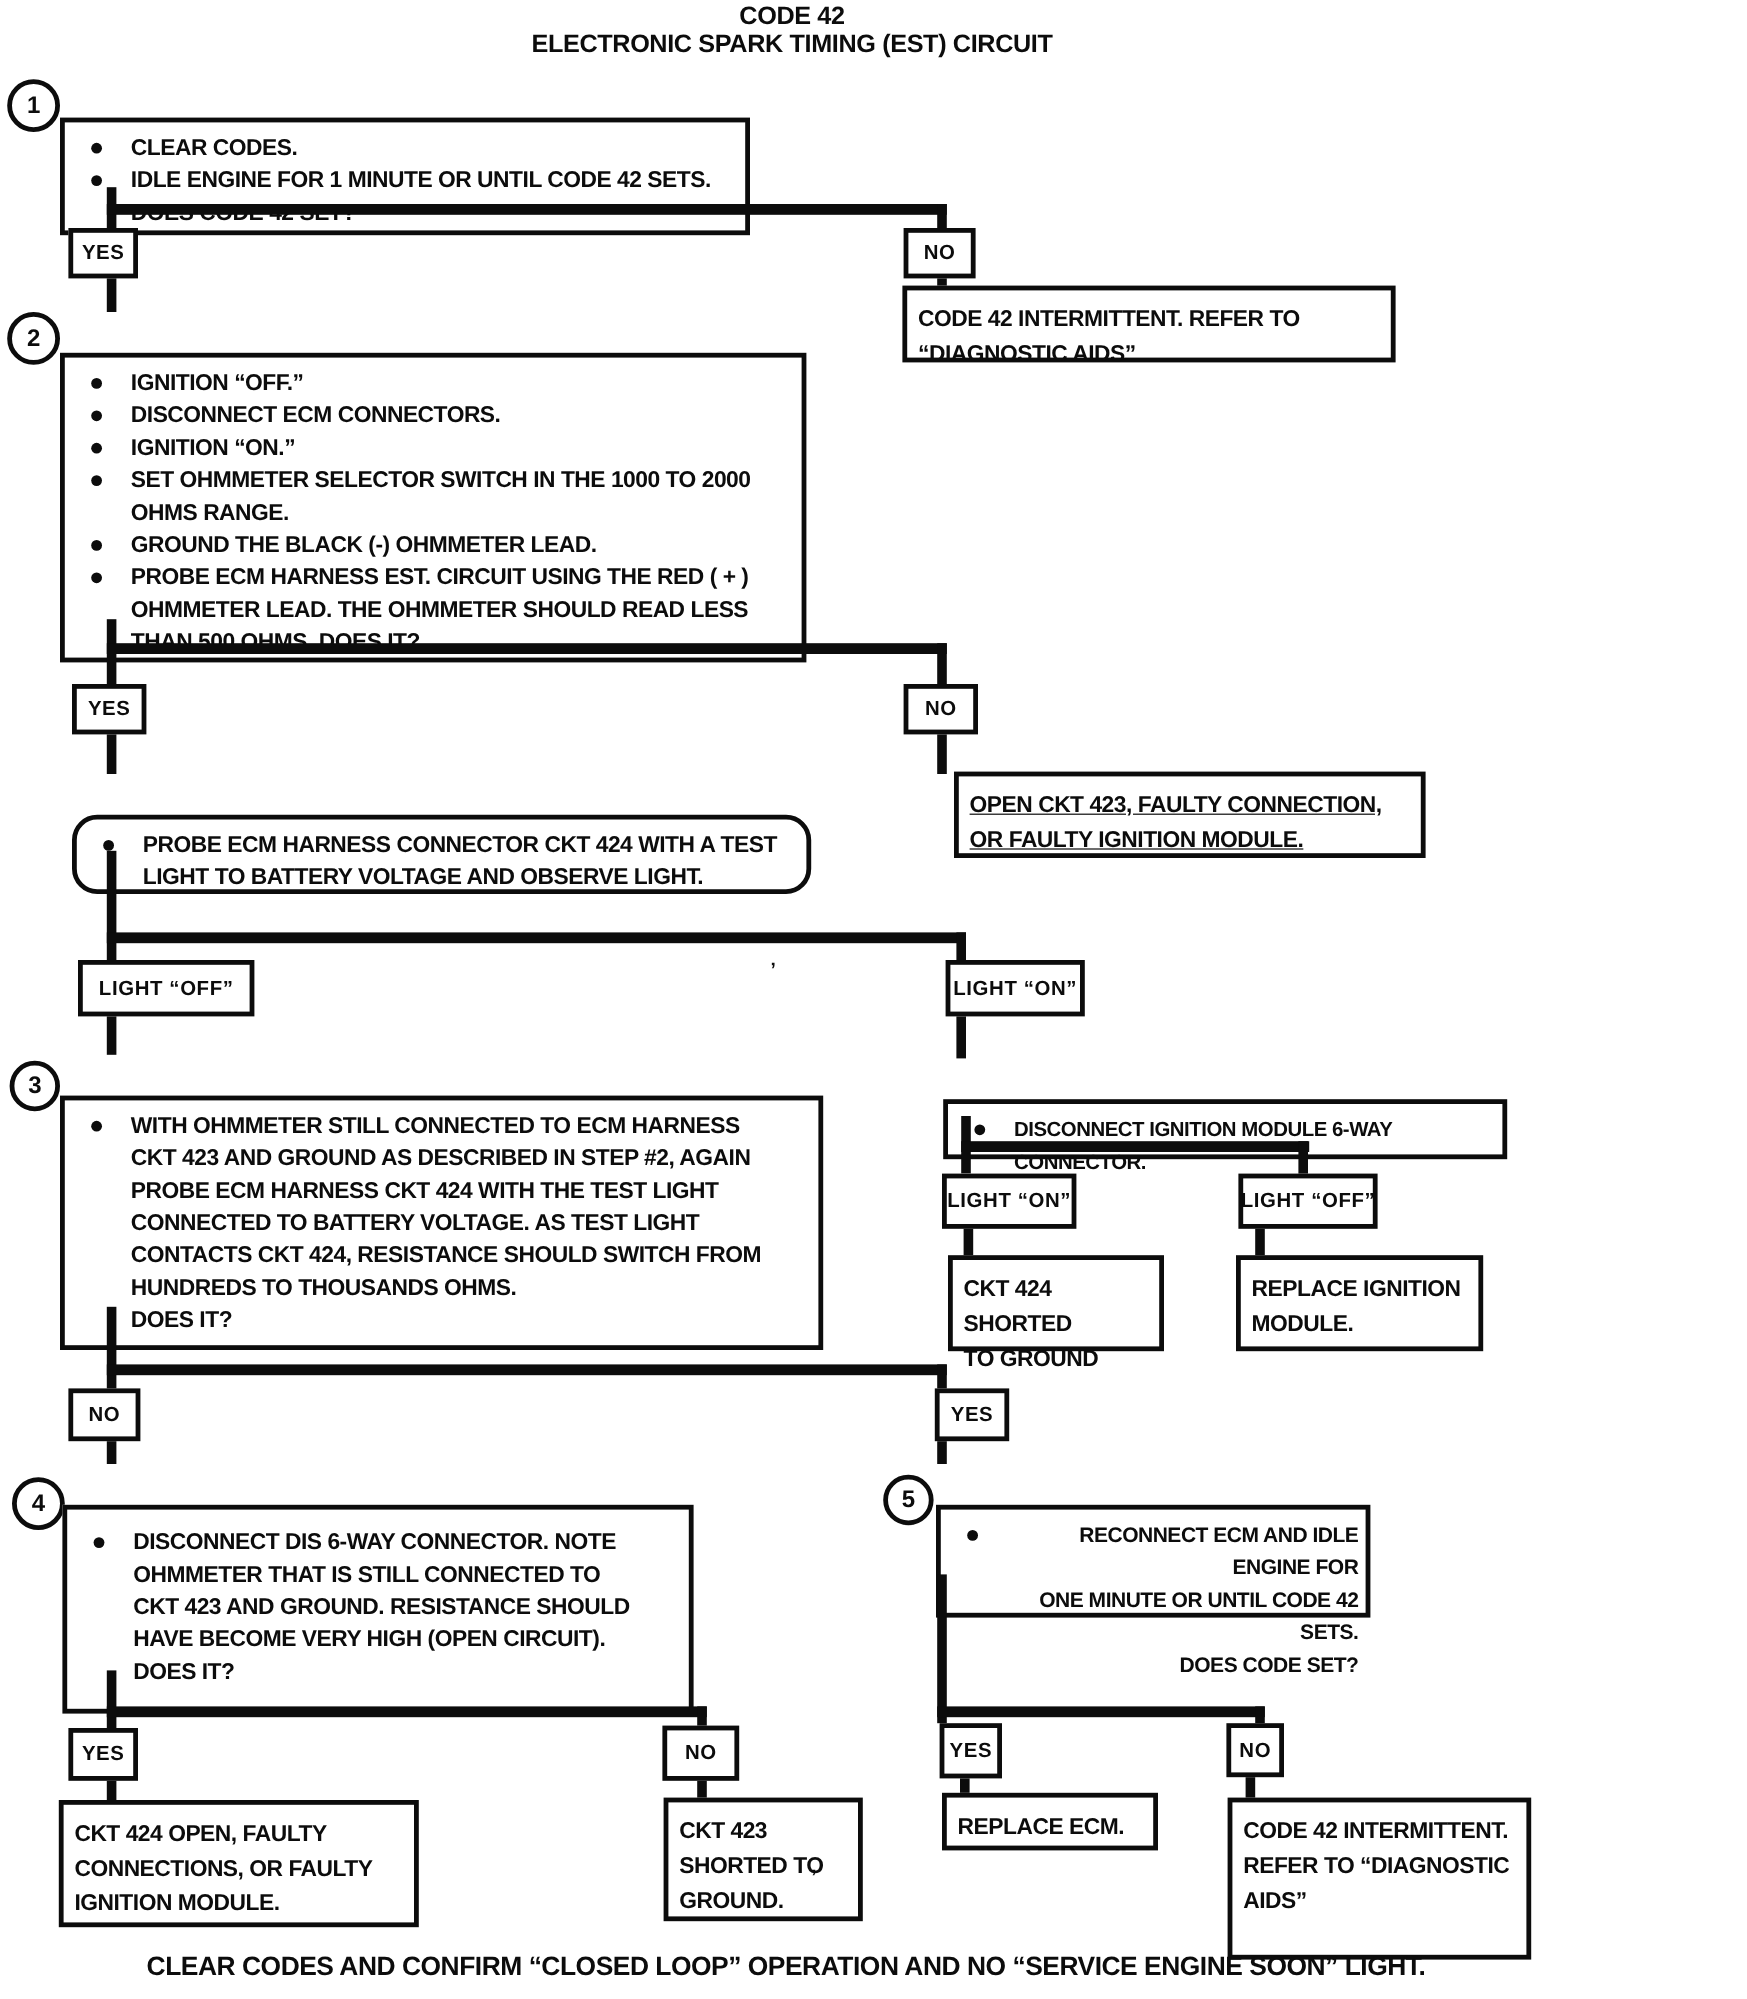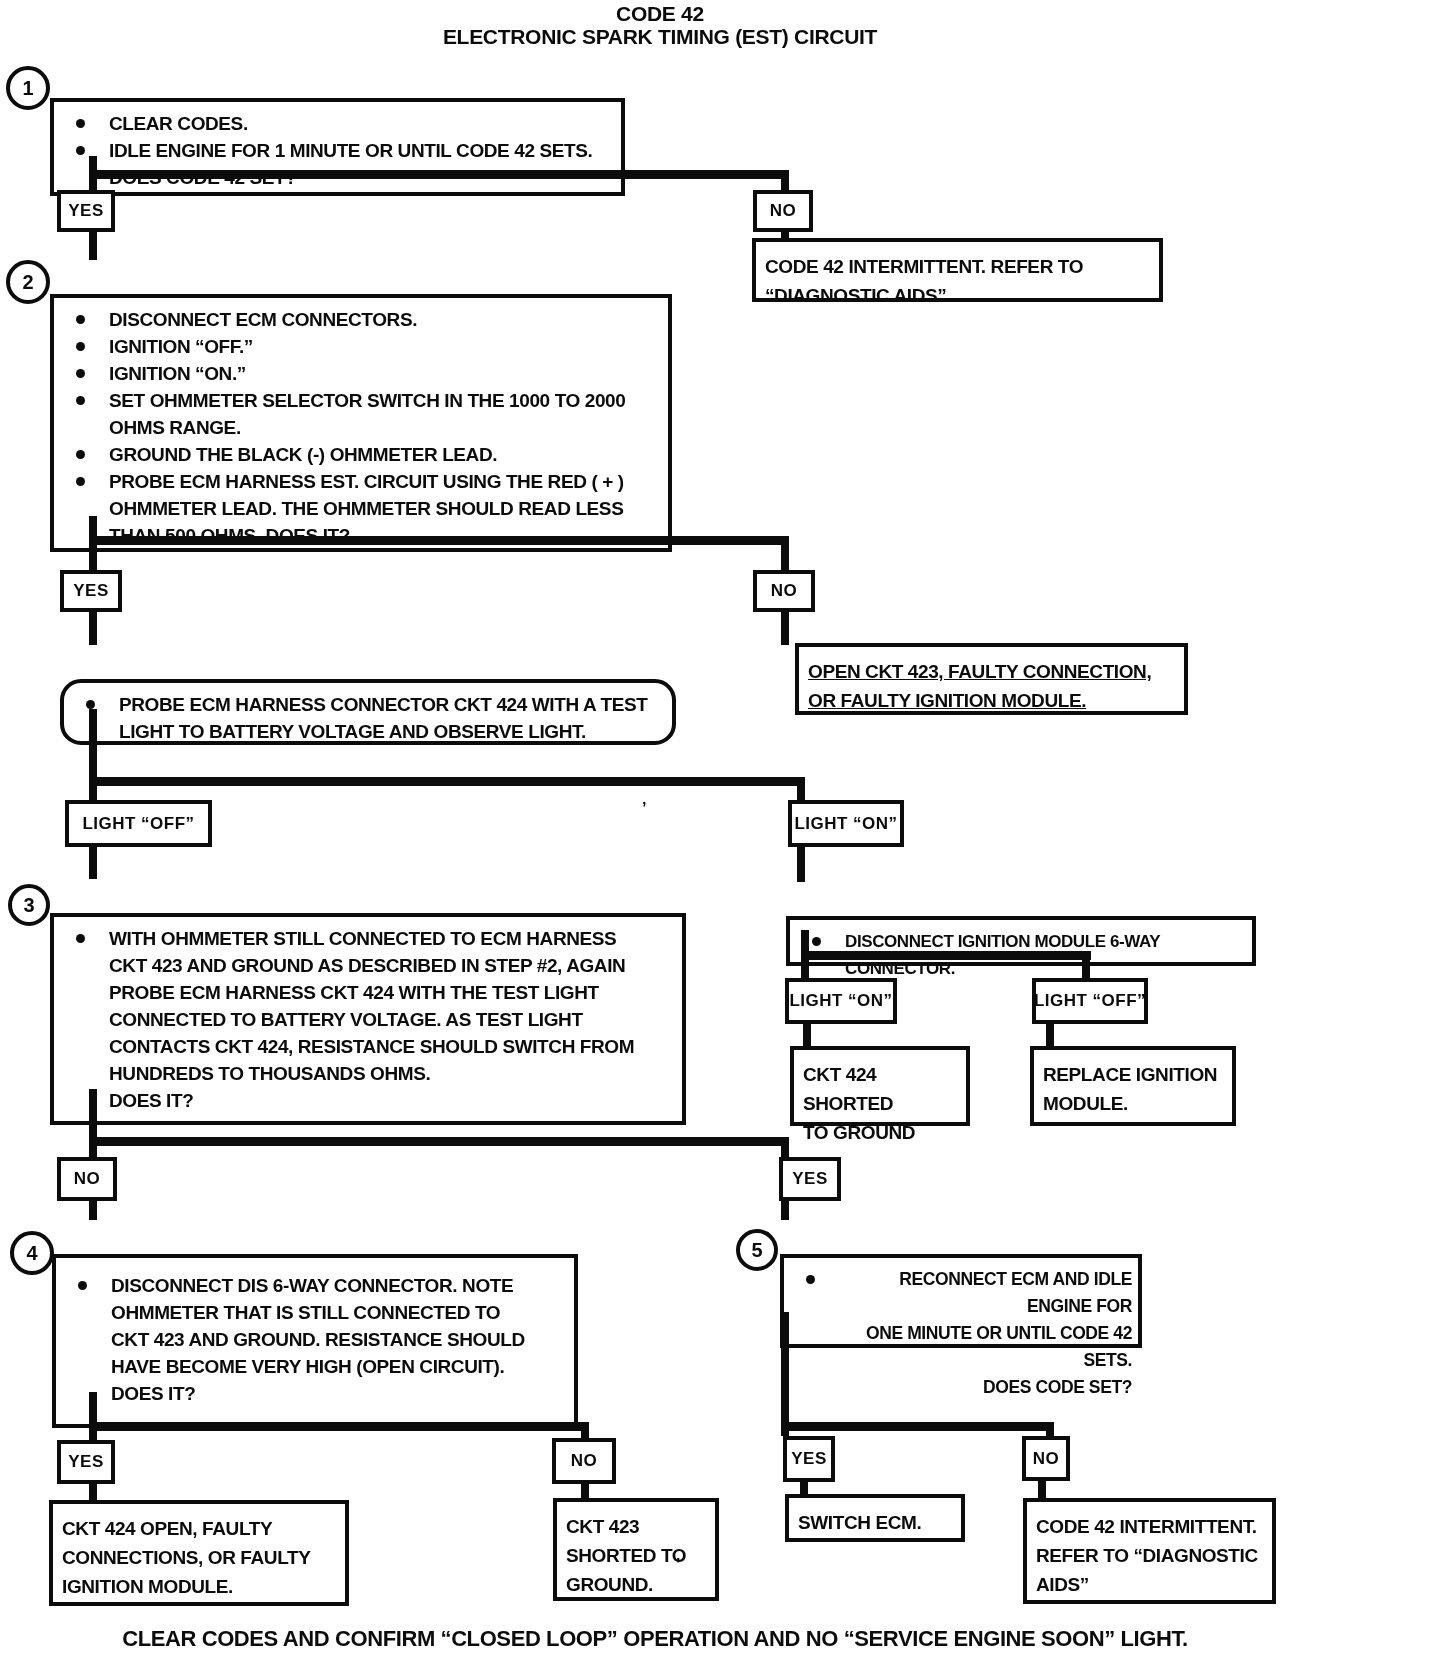--- a/index.html
+++ b/index.html
@@ -48,25 +48,25 @@
 <div class="v" style="left:89px;top:232px;width:8px;height:28px;"></div>
 <div class="v" style="left:781px;top:232px;width:8px;height:25px;"></div>
 
 <div class="out" style="left:752px;top:238px;width:411px;height:64px;">CODE 42 INTERMITTENT.  REFER TO
 “DIAGNOSTIC AIDS”</div>
 
 <div class="circle" style="left:6px;top:260px;width:44px;height:44px;">2</div>
 <div class="box" style="left:50px;top:258px;width:622px;height:258px;">
   <div class="brow">
       <span class="dot"></span>
+      <span class="btxt">IGNITION “OFF.”</span>
+    </div>
+  <div class="brow">
+      <span class="dot"></span>
       <span class="btxt">DISCONNECT ECM CONNECTORS.</span>
-    </div>
-  <div class="brow">
-      <span class="dot"></span>
-      <span class="btxt">IGNITION “OFF.”</span>
     </div>
   <div class="brow">
       <span class="dot"></span>
       <span class="btxt">IGNITION “ON.”</span>
     </div>
   <div class="brow">
       <span class="dot"></span>
       <span class="btxt">SET OHMMETER SELECTOR SWITCH IN THE 1000 TO 2000
 OHMS RANGE.</span>
     </div>
@@ -199,18 +199,18 @@
 <div class="v" style="left:800px;top:1482px;width:8px;height:14px;"></div>
 <div class="v" style="left:1038px;top:1481px;width:8px;height:19px;"></div>
 
 <div class="out" style="left:49px;top:1500px;width:300px;height:106px;">CKT 424 OPEN, FAULTY
 CONNECTIONS, OR FAULTY
 IGNITION MODULE.</div>
 <div class="out" style="left:553px;top:1498px;width:166px;height:103px;">CKT 423
 SHORTED TO
 GROUND.</div>
 <div class="artifact" style="left:676px;top:1556px;">’</div>
-<div class="out" style="left:785px;top:1494px;width:180px;height:48px;">SWITCH ECM.</div>
-<div class="out" style="left:1023px;top:1498px;width:253px;height:106px;">CODE 42 INTERMITTENT.
+<div class="out" style="left:785px;top:1494px;width:180px;height:48px;">REPLACE ECM.</div>
+<div class="out" style="left:1023px;top:1498px;width:253px;height:135px;">CODE 42 INTERMITTENT.
 REFER TO “DIAGNOSTIC
 AIDS”</div>
 
 <div class="footer">CLEAR CODES AND CONFIRM “CLOSED LOOP” OPERATION AND NO “SERVICE ENGINE SOON” LIGHT.</div>
 
 </body></html>

